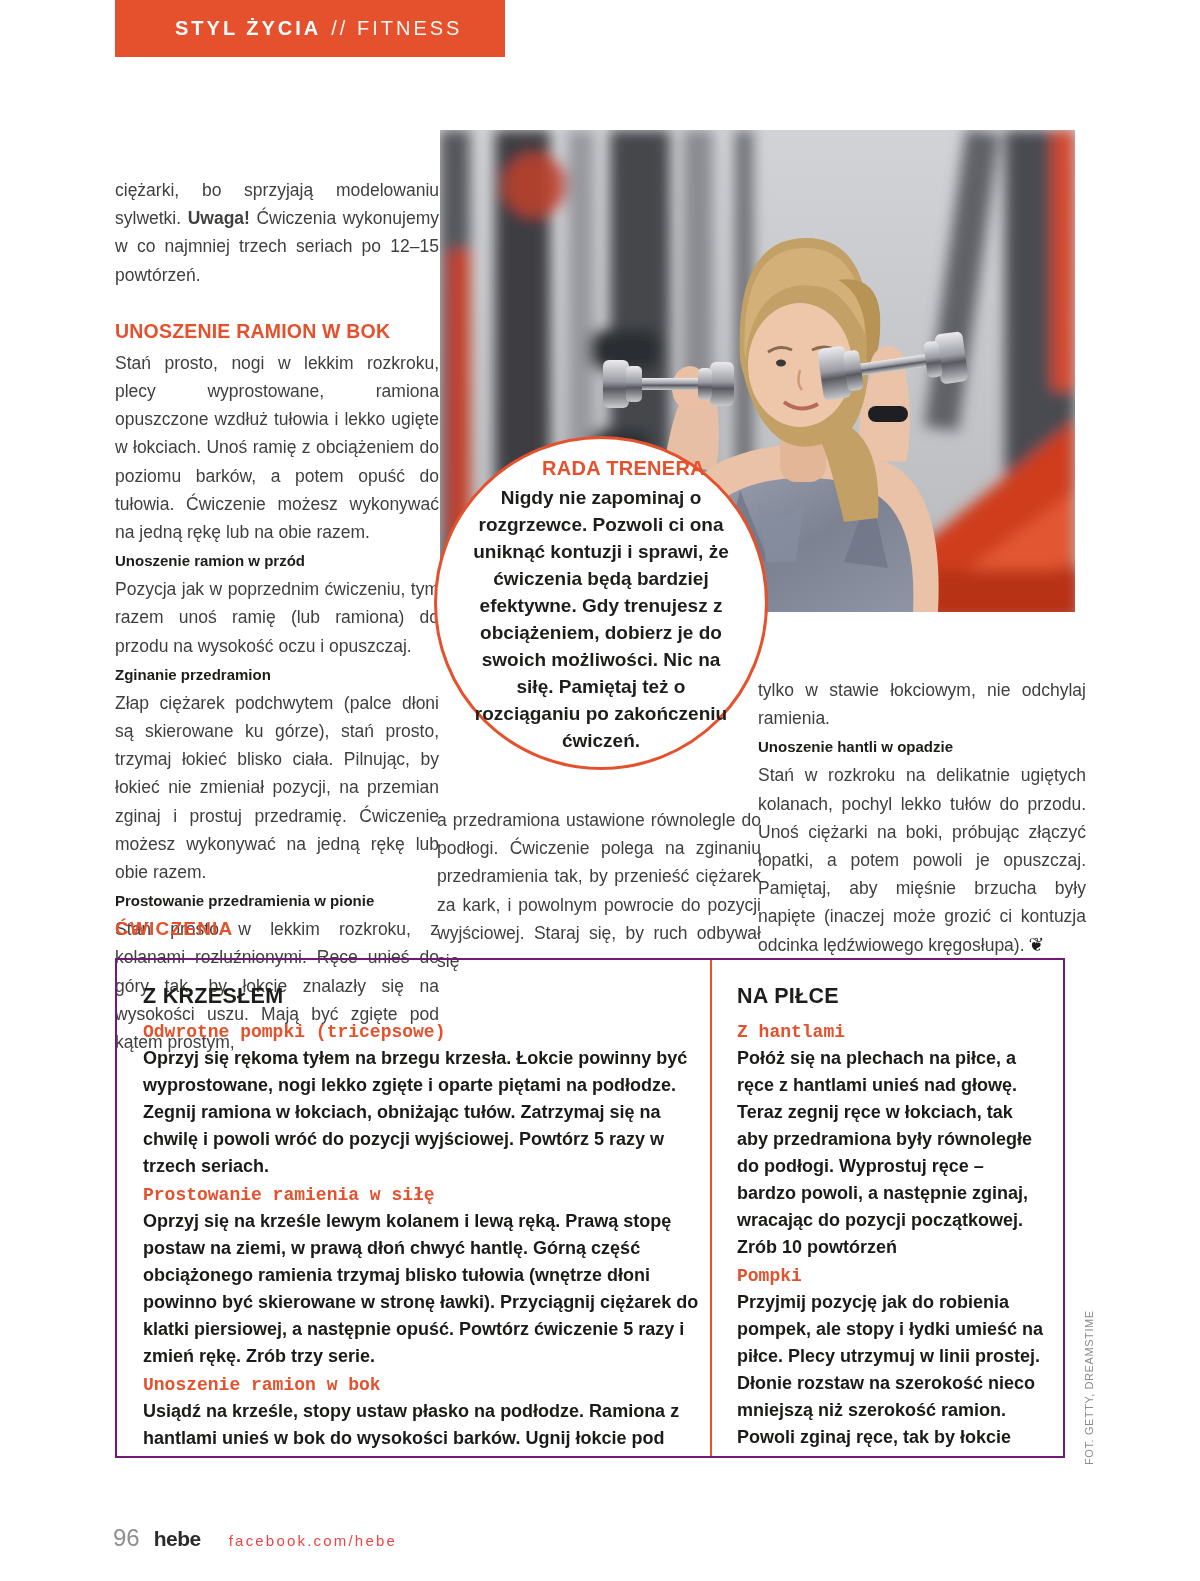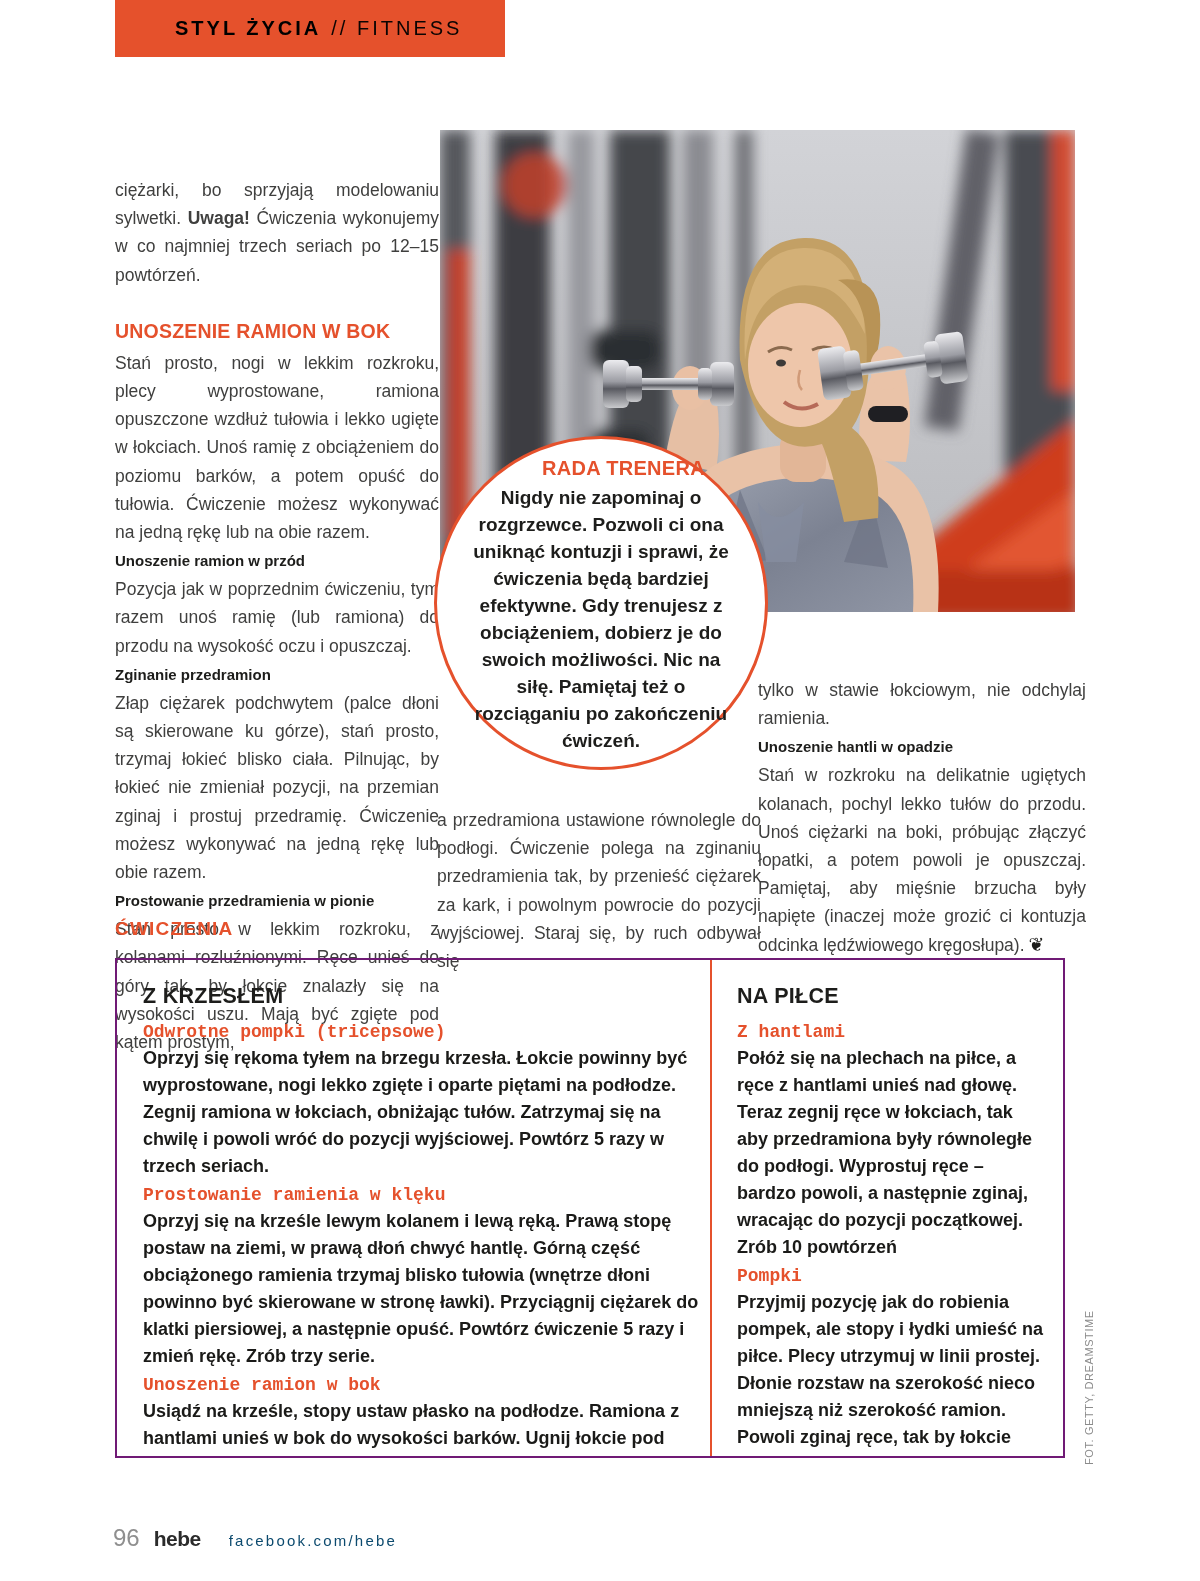--- a/index.html
+++ b/index.html
@@ -4,21 +4,21 @@
 <style>
   * { margin:0; padding:0; box-sizing:border-box; }
   html,body { background:#ffffff; }
   .page {
     position:relative; width:1200px; height:1581px; background:#ffffff;
     font-family:"Liberation Sans","DejaVu Sans",sans-serif; color:#3c3c3b; overflow:hidden;
   }
   
   .banner {
     position:absolute; left:115px; top:0; width:390px; height:57px;
-    background:#e5512c; color:#000000; display:flex; align-items:center; padding-left:60px;
+    background:#e5512c; color:#ffffff; display:flex; align-items:center; padding-left:60px;
     font-size:20px; letter-spacing:3px; white-space:nowrap;
   }
   .banner b { font-weight:700; margin-right:10px; }
   .banner span.light { font-weight:400; opacity:.95; }
 
   
   .col { position:absolute; text-align:justify; font-size:17.5px; line-height:28.2px; color:#3f3f3e;margin-top:38px; }
   .col p { margin:0; }
   .col .h-orange {
     color:#e5512c; font-weight:700; font-size:19.5px; letter-spacing:.2px;
@@ -55,21 +55,21 @@
   .ex-col-left  { left:26px;  width:556px; }
   .ex-col-right { left:620px; width:310px; }
   .ex-h { font-weight:700; color:#1d1d1b; font-size:21.5px; letter-spacing:.3px; margin-bottom:10px; }
   .ex-sub { color:#e5512c; font-weight:700; font-size:18px; line-height:26px; margin-top:2px;font-family:Liberation Mono, monospace; }
   .ex-p { font-weight:700; color:#1a1a18; font-size:18px; line-height:27px; }
 
   
   .footer { position:absolute; left:113px; top:1524px; display:flex; align-items:baseline; }
   .footer .pageno { color:#8f8f8f; font-size:24px; margin-right:14px; }
   .footer .logo { color:#2b2b2b; font-weight:700; font-size:21px; letter-spacing:-.5px; margin-right:28px; }
-  .footer .url { color:#0c4a6e; font-size:15px; letter-spacing:2.2px; }
+  .footer .url { color:#ef4444; font-size:15px; letter-spacing:2.2px; }
 
   
   .credit {
     position:absolute; left:1083px; top:1285px; width:14px; height:180px;
     color:#8b8b8b; font-size:11px; letter-spacing:.6px;
     writing-mode:vertical-rl; transform:rotate(180deg); white-space:nowrap;
   }
 </style>
 </head>
 <body>
@@ -207,21 +207,21 @@
   <div class="ex-box">
     <div class="ex-divider"></div>
 
     <div class="ex-col ex-col-left">
       <div class="ex-h">Z KRZESŁEM</div>
       <div>
         <div class="ex-sub">Odwrotne pompki (tricepsowe)</div>
         <div class="ex-p">Oprzyj się rękoma tyłem na brzegu krzesła. Łokcie powinny być wyprostowane, nogi lekko zgięte i oparte piętami na podłodze. Zegnij ramiona w łokciach, obniżając tułów. Zatrzymaj się na chwilę i powoli wróć do pozycji wyjściowej. Powtórz 5 razy w trzech seriach.</div>
       </div>
       <div>
-        <div class="ex-sub">Prostowanie ramienia w klęku</div>
+        <div class="ex-sub">Prostowanie ramienia w siłę</div>
         <div class="ex-p">Oprzyj się na krześle lewym kolanem i lewą ręką. Prawą stopę postaw na ziemi, w prawą dłoń chwyć hantlę. Górną część obciążonego ramienia trzymaj blisko tułowia (wnętrze dłoni powinno być skierowane w stronę ławki). Przyciągnij ciężarek do klatki piersiowej, a następnie opuść. Powtórz ćwiczenie 5 razy i zmień rękę. Zrób trzy serie.</div>
       </div>
       <div>
         <div class="ex-sub">Unoszenie ramion w bok</div>
         <div class="ex-p">Usiądź na krześle, stopy ustaw płasko na podłodze. Ramiona z hantlami unieś w bok do wysokości barków. Ugnij łokcie pod kątem 90 stopni. Wyciągaj ręce w górę, a potem wracaj do pozycji wyjściowej. Zrób trzy serie po 10 powtórzeń.</div>
       </div>
     </div>
 
     <div class="ex-col ex-col-right">
       <div class="ex-h">NA PIŁCE</div>

